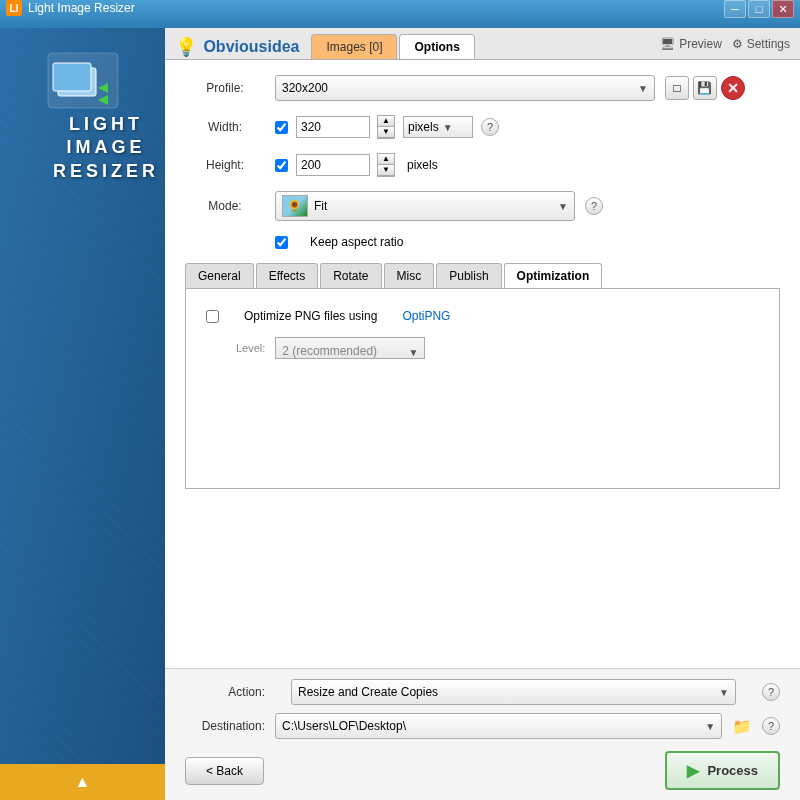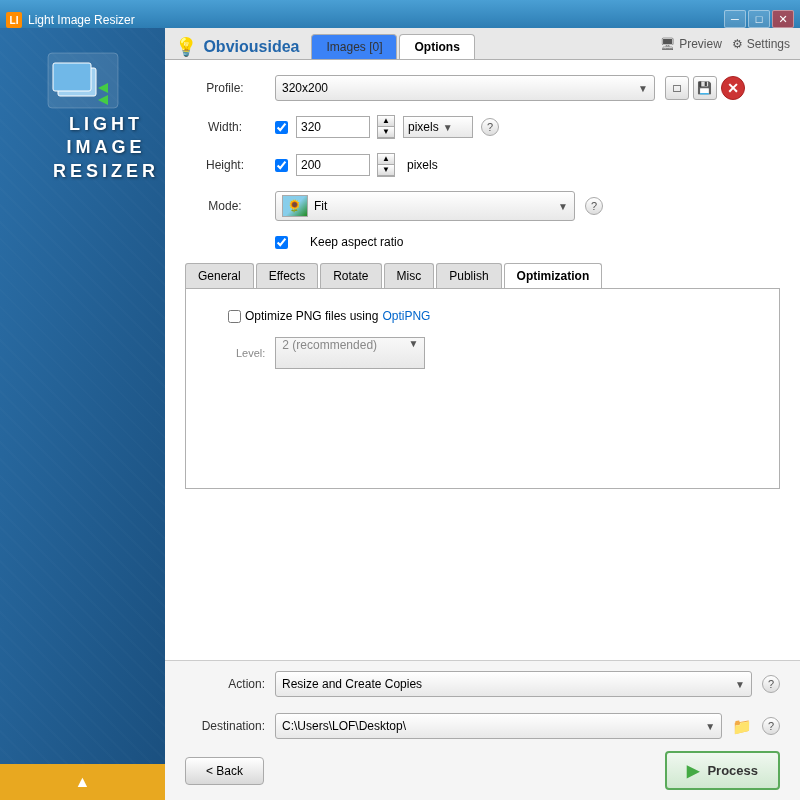--- a/index.html
+++ b/index.html
@@ -10,21 +10,21 @@
       height: 800px;
       overflow: hidden;
       background: #f0f0f0;
     }
 
     
     .title-bar {
       background: linear-gradient(to bottom, #4a9fd4, #2d7db3);
       height: 28px;
       display: flex;
-      align-items: flex-end;
+      align-items: flex-start;
       justify-content: space-between;
       padding: 0 6px;
       color: white;
     }
     .title-bar-left {
       display: flex;
       align-items: center;
       gap: 6px;
       font-size: 12px;
     }
@@ -149,21 +149,21 @@
       font-size: 16px;
       font-weight: bold;
     }
     .brand-bulb {
       font-size: 18px;
       color: #f0a020;
     }
     .tab {
       padding: 5px 14px;
       border: 1px solid #b0b0b0;
-      background: #3b82f6;
+      background: #fdba74;
       border-bottom: none;
       cursor: pointer;
       border-radius: 4px 4px 0 0;
       font-size: 12px;
       color: #333;
     }
     .tab.active {
       background: white;
       font-weight: bold;
       color: #000000;
@@ -364,63 +364,62 @@
       border: 1px solid #b0b0b0;
       border-top: none;
       background: white;
       padding: 20px;
       min-height: 200px;
       margin-bottom: 15px;
     }
     .opti-row {
       display: flex;
       align-items: flex-end;
-      gap: 4px;
+      gap: 25px;
       margin-bottom: 14px;
-      margin-left: 22px;
     }
     .opti-link {
       color: #0066cc;
       text-decoration: none;
     }
     .level-row {
       display: flex;
       align-items: center;
       gap: 10px;
       padding-left: 30px;
     }
     .level-label {
       color: #888;
       font-size: 11px;
     }
     .level-dropdown {
-      height: 32px;
+      height: 22px;
       border: 1px solid #aaa;
       background: linear-gradient(to bottom, #f8f8f8, #e8e8e8);
       padding: 0 6px;
       font-size: 12px;
       display: flex;
-      align-items: flex-start;
+      align-items: flex-end;
       gap: 4px;
       min-width: 150px;
       cursor: pointer;
       color: #888;
     }
 
     
     .bottom-area {
       padding: 10px 20px;
       background: #f5f5f5;
       border-top: 1px solid #ccc;
     }
     .action-row {
       display: flex;
       align-items: center;
-      gap: 10px;
-      margin-bottom: 16px;
+      gap: 26px;
+      margin-bottom: 8px;
     }
     .action-label {
       width: 80px;
       text-align: right;
       font-size: 12px;
       color: #333;
     }
     .action-dropdown {
       flex: 1;
       height: 26px;

